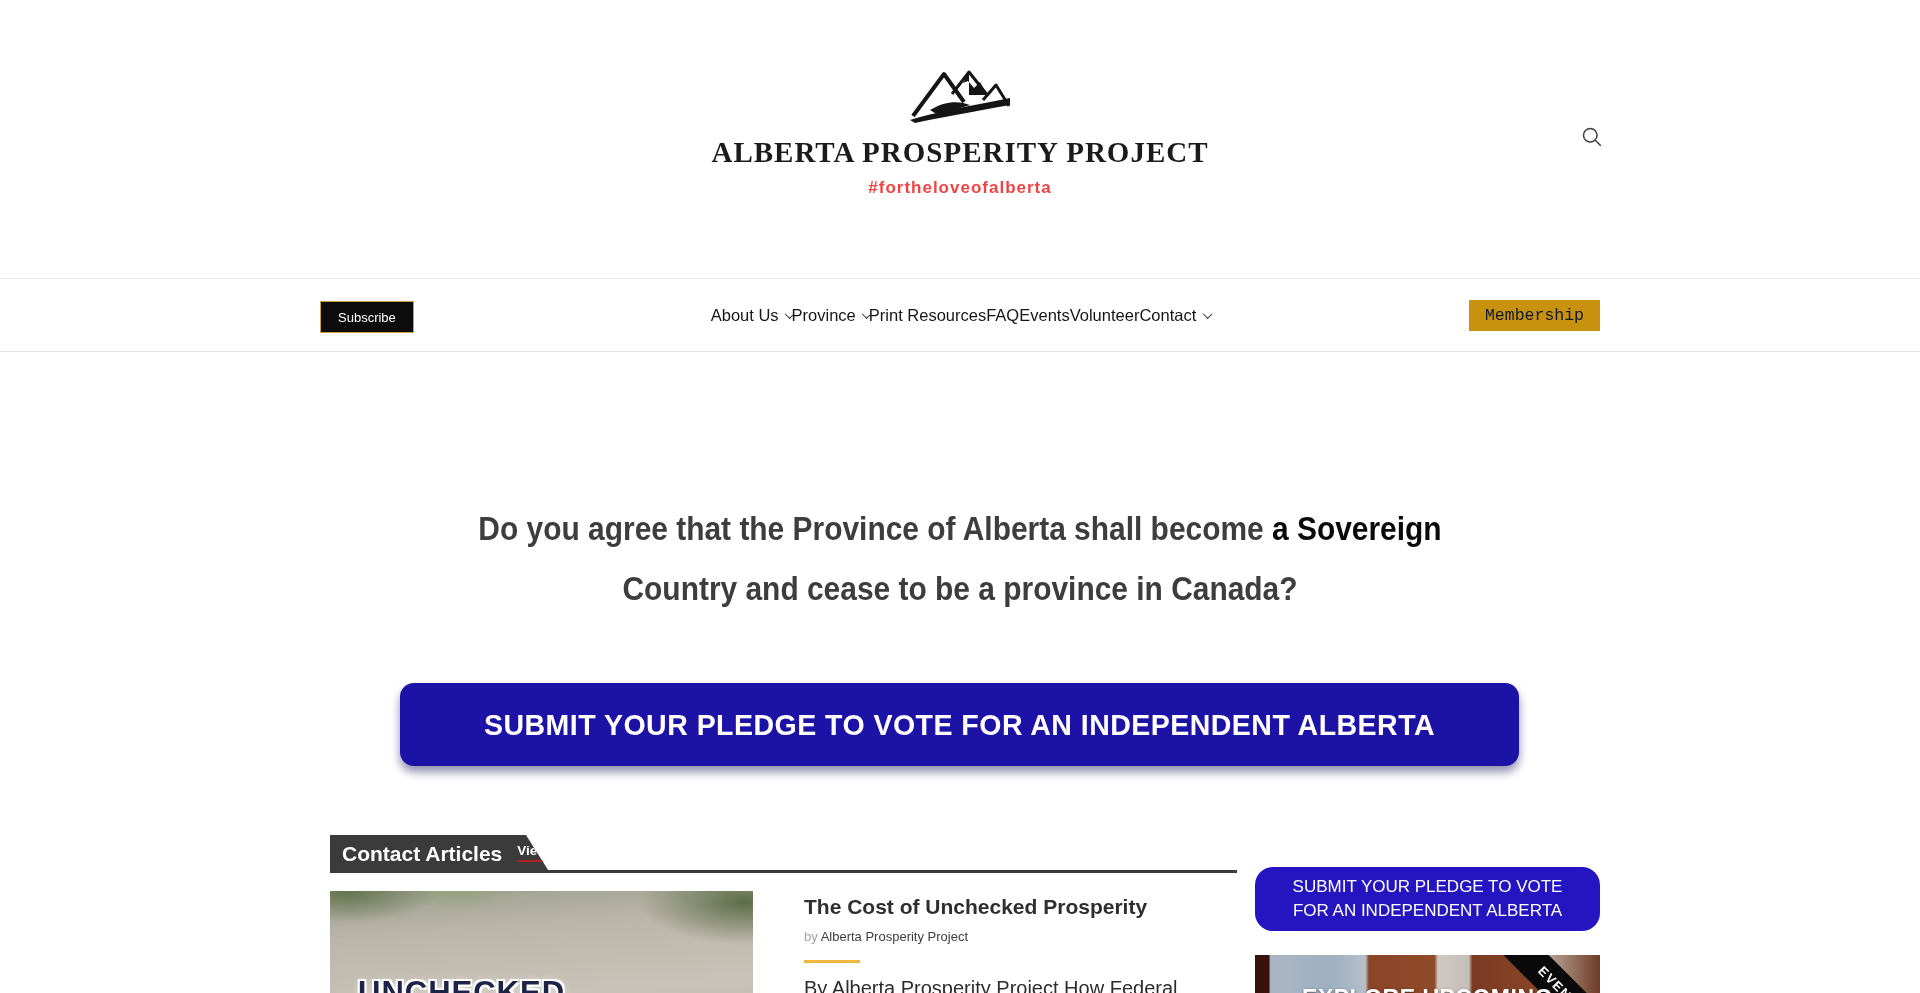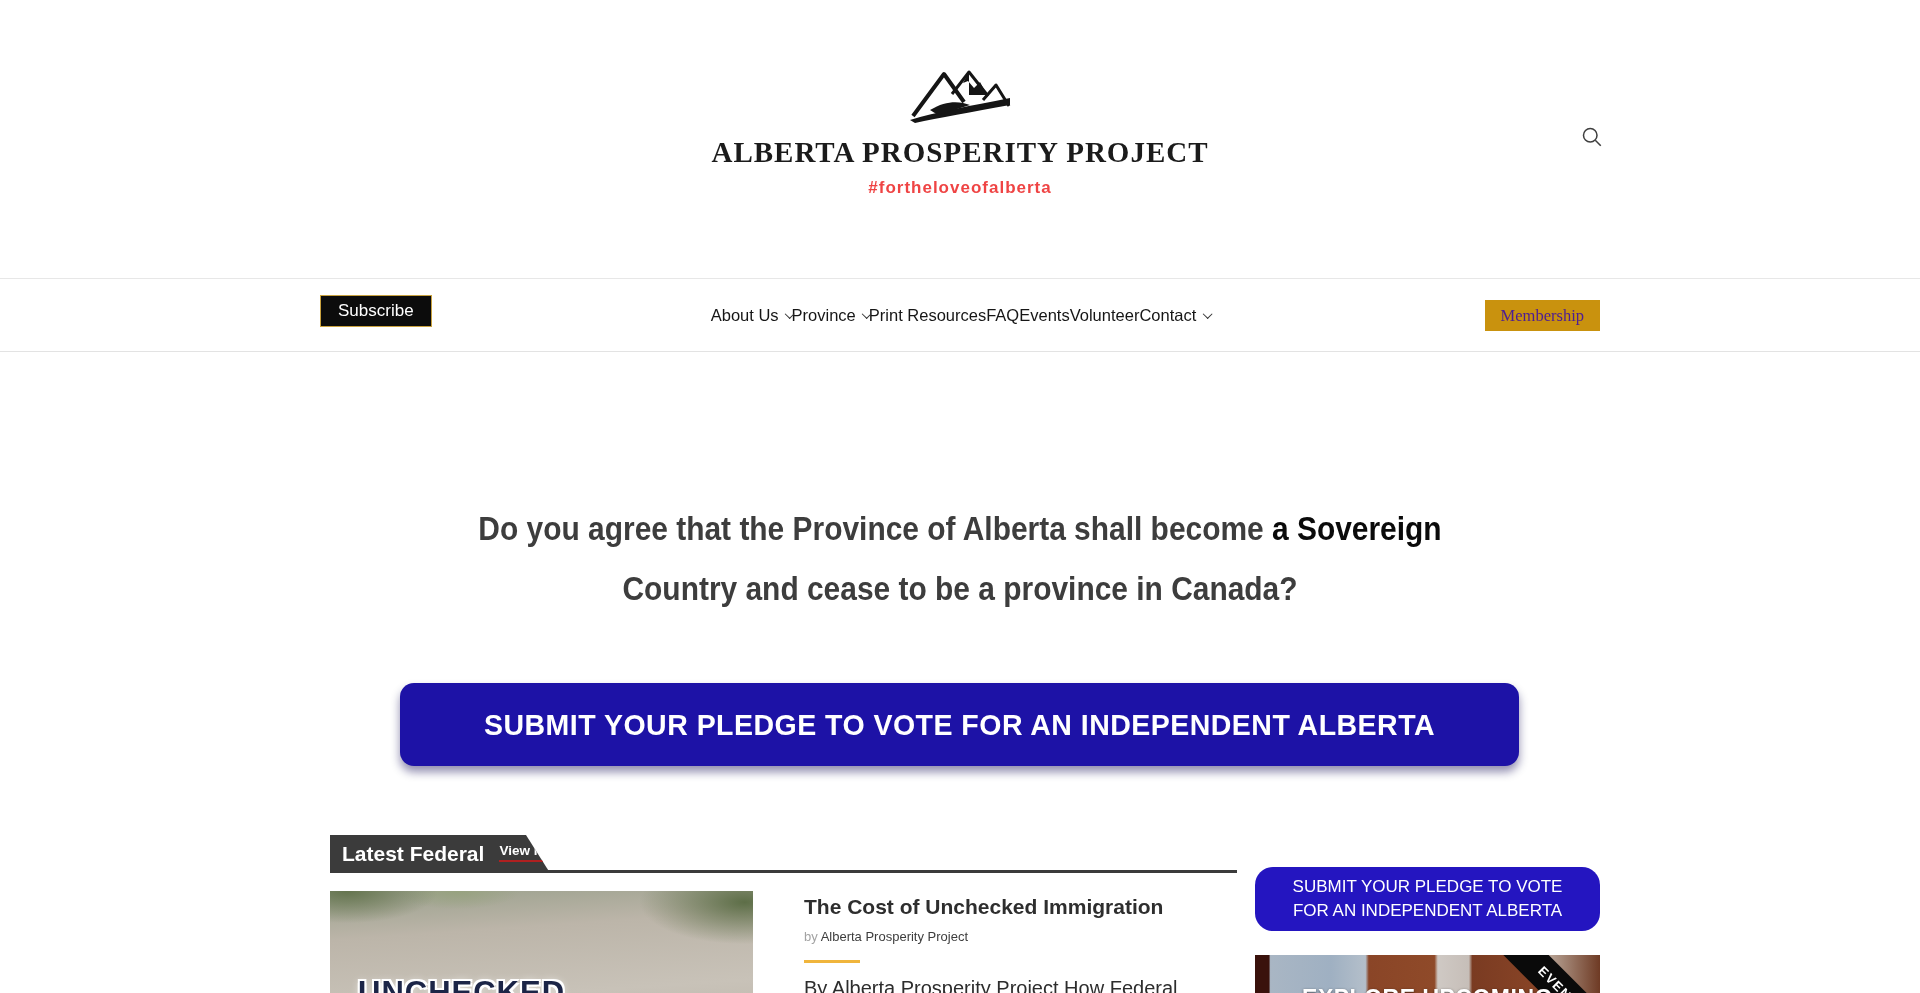--- a/index.html
+++ b/index.html
@@ -21,32 +21,32 @@
                 font-weight:700; font-size:29px; letter-spacing:1px; color:#1b1b1b; }
   .logo-tagline { display:block; margin-top:9px; font-weight:700; font-size:17px;
                   letter-spacing:1px; color:#ef4444; }
   .search-btn { position:absolute; top:122px; left:1576px; width:32px; height:32px;
                 background:none; border:none; cursor:pointer; }
 
   
   .navbar { position:absolute; top:278px; left:0; width:100%; height:74px; background:#fff;
             border-top:1px solid #e7e7e7; border-bottom:1px solid #e3e3e3; }
   .nav-inner { position:relative; width:1280px; height:100%; margin:0 auto; }
-  .subscribe-btn { position:absolute; left:0; top:16px; height:32px; padding:0 17px;
-                   background:#0c0c0c; border:1px solid #c9a23f; color:#fff; font-size:17px;
+  .subscribe-btn { position:absolute; left:0; top:22px; height:32px; padding:0 17px;
+                   background:#0c0c0c; border:1px solid #c9a23f; color:#fff; font-size:13px;
                    font-family:inherit; cursor:pointer; }
   .nav-menu { position:absolute; left:50%; transform:translateX(-50%); top:0; height:100%;
               display:flex; align-items:center; list-style:none; white-space:nowrap; }
   .nav-item { display:flex; align-items:center; gap:6px; font-size:16.5px; color:#161616;
               cursor:pointer; }
   .chev { width:7px; height:7px; border-right:1.6px solid #333; border-bottom:1.6px solid #333;
           transform:rotate(45deg) translateY(-2px); display:inline-block; }
   .membership-btn { position:absolute; right:0; top:21px; height:31px; padding:0 16px;
-                    background:#c9920e; border:none; color:#4c1d95; font-size:16.5px;
-                    font-family:Liberation Serif, serif; cursor:pointer; }
+                    background:#c9920e; border:none; color:#0f172a; font-size:16.5px;
+                    font-family:Liberation Mono, monospace; cursor:pointer; }
 
   
   .hero-question { position:absolute; top:498px; left:0; width:100%; text-align:center;
                    font-size:34px; line-height:60px; color:#3d3d3d;
                    transform:scaleX(.88); letter-spacing:0; }
   .hero-question .emph { color:#0a0a0a; font-weight:600; }
   .pledge-main { position:absolute; left:400px; top:683px; width:1119px; height:83px;
                  background:#1d12a6; border:none; border-radius:14px; color:#fff;
                  font-family:inherit; font-weight:700; font-size:30px; letter-spacing:.5px;
                  cursor:pointer; box-shadow:0 6px 10px rgba(10,5,80,.45); }
@@ -168,34 +168,34 @@
     <span>Country and cease to be a province in Canada?</span>
   </h1>
 
   <button class="pledge-main">
     <span>SUBMIT YOUR PLEDGE TO VOTE FOR AN INDEPENDENT ALBERTA</span>
   </button>
 
   <div class="content">
 
     <div class="section-head">
-      <span class="section-title">Latest Federal</span>
+      <span class="section-title">Contact Articles</span>
       <span class="view-more">View more</span>
     </div>
     <div class="section-rule"></div>
 
     <div class="article-image">
       <div class="article-image-text">
         <br>
         <span>UNCHECKED</span>
       </div>
     </div>
 
     <div class="article-details">
-      <div class="article-title">The Cost of Unchecked Immigration</div>
+      <div class="article-title">The Cost of Unchecked Prosperity</div>
       <div class="article-byline">
         <span class="byline-prefix">by</span>
         <span class="byline-author">Alberta Prosperity Project</span>
       </div>
       <div class="article-divider"></div>
       <p class="article-excerpt">By Alberta Prosperity Project How Federal Policies Are</p>
     </div>
 
     <button class="pledge-side">SUBMIT YOUR PLEDGE TO VOTE FOR AN INDEPENDENT ALBERTA</button>
 

